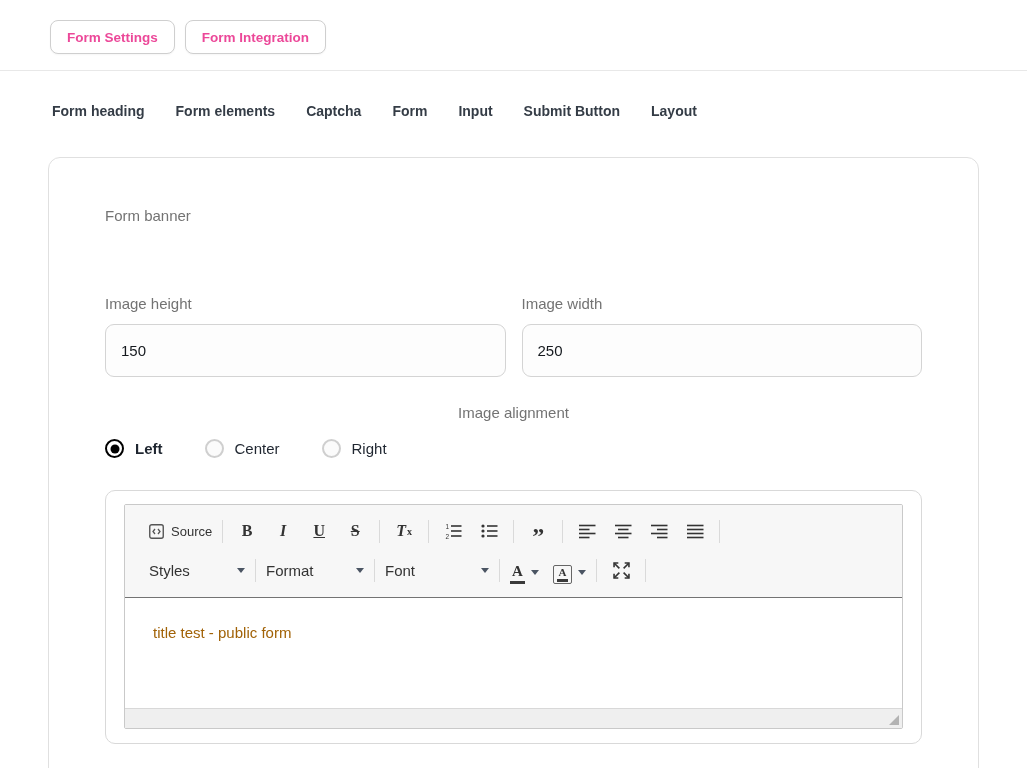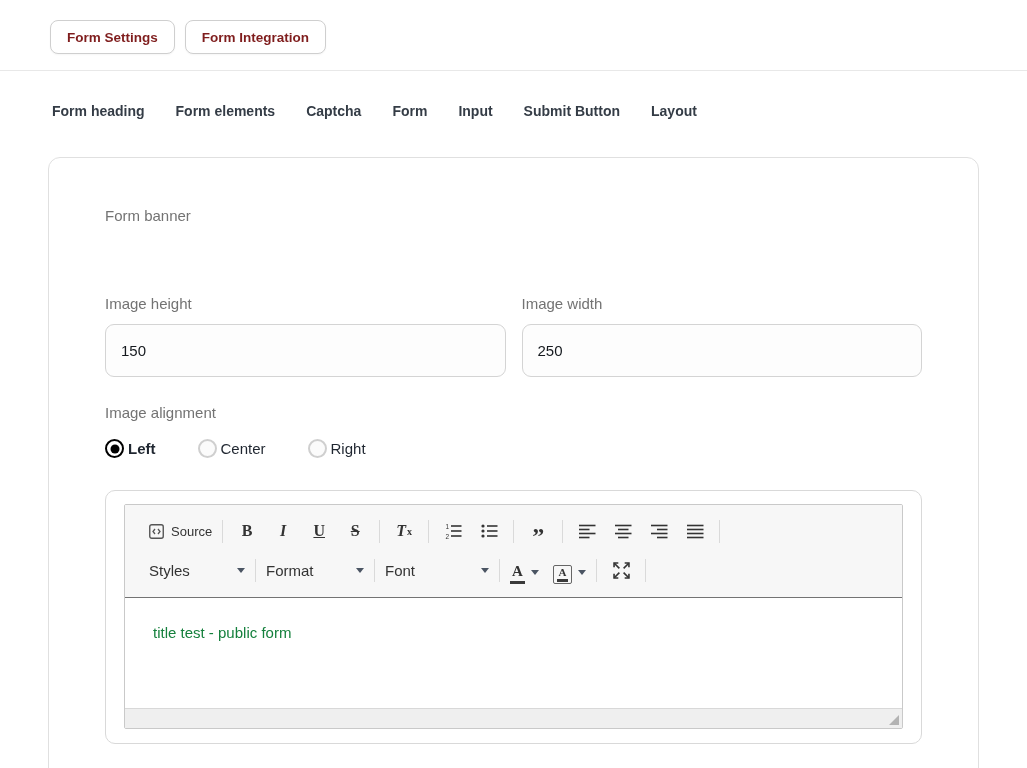--- a/index.html
+++ b/index.html
@@ -15,21 +15,21 @@
 
   
   .tabsbar {
     display: flex; align-items: center; gap: 10px;
     padding: 20px 0 0 50px;
   }
   .tab {
     height: 34px; padding: 0 16px;
     border: 1px solid #cfcfcf; border-radius: 8px;
     background: #fff;
-    font-size: 13.5px; font-weight: 700; color: #7f1d1d;
+    font-size: 13.5px; font-weight: 700; color: #ec4899;
     box-shadow: 0 1px 2px rgba(0,0,0,0.04);
     display: inline-flex; align-items: center;
   }
   .tab-highlight {
     border: 5px solid #1570ef; border-radius: 9px;
     padding: 2px; display: inline-flex;
   }
   .divider { margin-top: 16px; border-bottom: 1px solid #e8e8e8; }
 
   
@@ -61,23 +61,23 @@
   .two-col { display: flex; gap: 16px; margin-top: 28px; }
   .two-col .col { flex: 1; margin-top: 40px; }
   .text-input {
     margin-top: 10px; width: 100%; height: 53px;
     border: 1px solid #d4d4d4; border-radius: 9px;
     background: #fdfdfd; padding: 0 15px;
     font-size: 15px; color: #15191e;
     font-family: "Liberation Sans", sans-serif;
     outline: none;
   }
-  .align-section { margin-top: 26px; }
+  .align-section { margin-top: 26px; text-align: center; }
   .radio-row { display: flex; align-items: center; gap: 42px; margin-top: 16px; }
-  .radio-item { display: flex; align-items: center; gap: 4px; cursor: pointer; }
+  .radio-item { display: flex; align-items: center; gap: 11px; cursor: pointer; }
   .radio {
     width: 19px; height: 19px; border-radius: 50%;
     border: 2px solid #cfcfcf; background: #fbfbfb;
     position: relative; flex: 0 0 auto;
   }
   .radio.selected { border: 2.5px solid #000; background: #fff; }
   .radio.selected::after {
     content: ""; position: absolute; left: 50%; top: 50%;
     width: 9px; height: 9px; border-radius: 50%; background: #000;
     transform: translate(-50%,-50%);
@@ -142,21 +142,21 @@
   .a-box {
     width: 19px; height: 19px; border: 1.5px solid #666; border-radius: 2px;
     display: inline-flex; flex-direction: column; align-items: center; justify-content: center;
   }
   .a-box .a-letter { font-size: 11px; line-height: 11px; }
   .a-box .a-bar { width: 11px; height: 2.5px; margin-top: 1px; }
   .color-btn .caret { margin-bottom: 9px; }
 
   .editor-content {
     height: 110px; background: #fff;
-    padding: 26px 28px; font-size: 15px; color: #15803d;
+    padding: 26px 28px; font-size: 15px; color: #a16207;
   }
   .editor-footer {
     height: 20px; background: #efefef; border-top: 1px solid #d8d8d8;
     position: relative;
   }
   .resize-handle {
     position: absolute; right: 3px; bottom: 3px;
     width: 0; height: 0;
     border-left: 10px solid transparent;
     border-bottom: 10px solid #b3b3b3;

